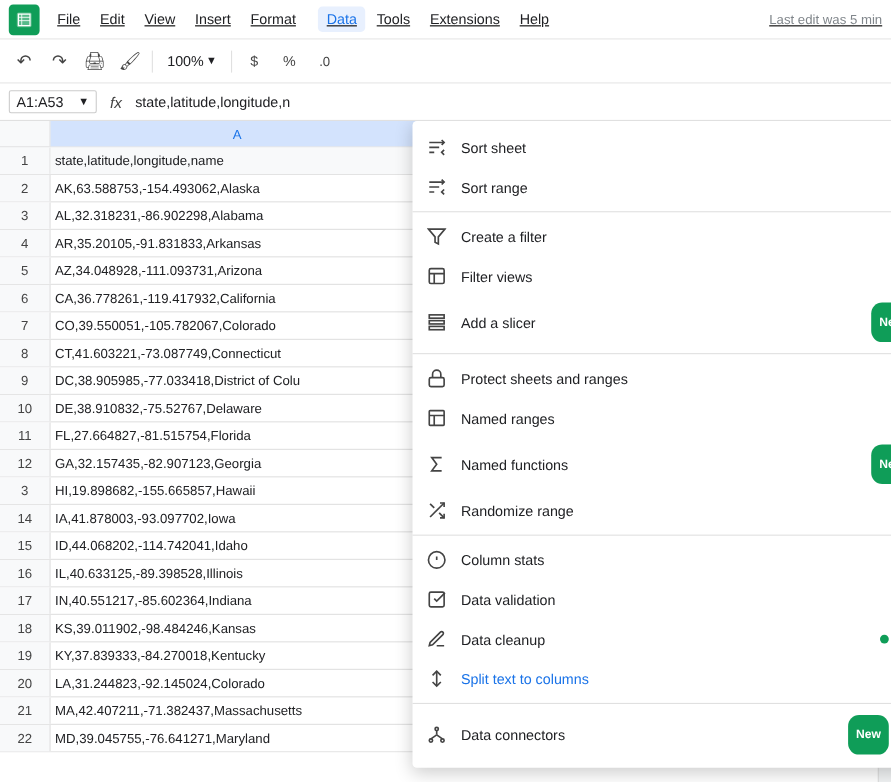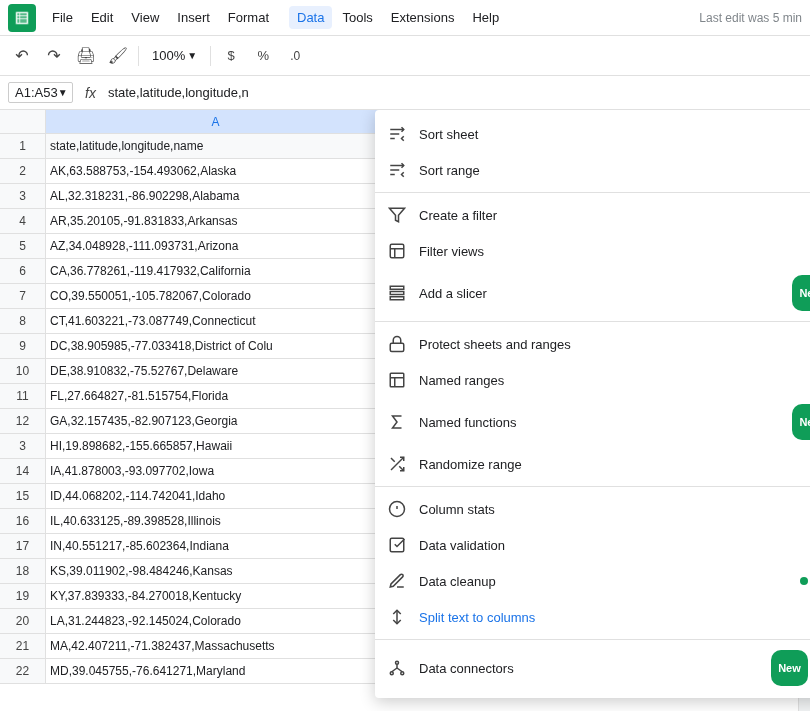--- a/index.html
+++ b/index.html
@@ -7,20 +7,21 @@
 
     
     .menubar {
       display: flex;
       align-items: center;
       height: 36px;
       background: #fff;
       padding: 12px 8px;
       border-bottom: 1px solid #e0e0e0;
       gap: 2px;
+      text-decoration: underline;
     }
     .app-icon {
       width: 28px; height: 28px;
       background: #0f9d58;
       border-radius: 4px;
       display: flex; align-items: center; justify-content: center;
       margin-right: 6px;
       flex-shrink: 0;
     }
     .app-icon svg { width: 18px; height: 18px; }
@@ -72,21 +73,21 @@
     .formula-bar {
       display: flex;
       align-items: center;
       height: 34px;
       padding: 0 8px;
       border-bottom: 1px solid #e0e0e0;
       background: #fff;
       gap: 8px;
     }
     .cell-ref {
-      width: 65px;
+      width: 80px;
       border: 1px solid #ccc;
       border-radius: 2px;
       padding: 2px 6px;
       font-size: 13px;
       color: #202124;
       display: flex; align-items: center; justify-content: space-between;
     }
     .formula-icon {
       color: #444;
       font-size: 14px;

